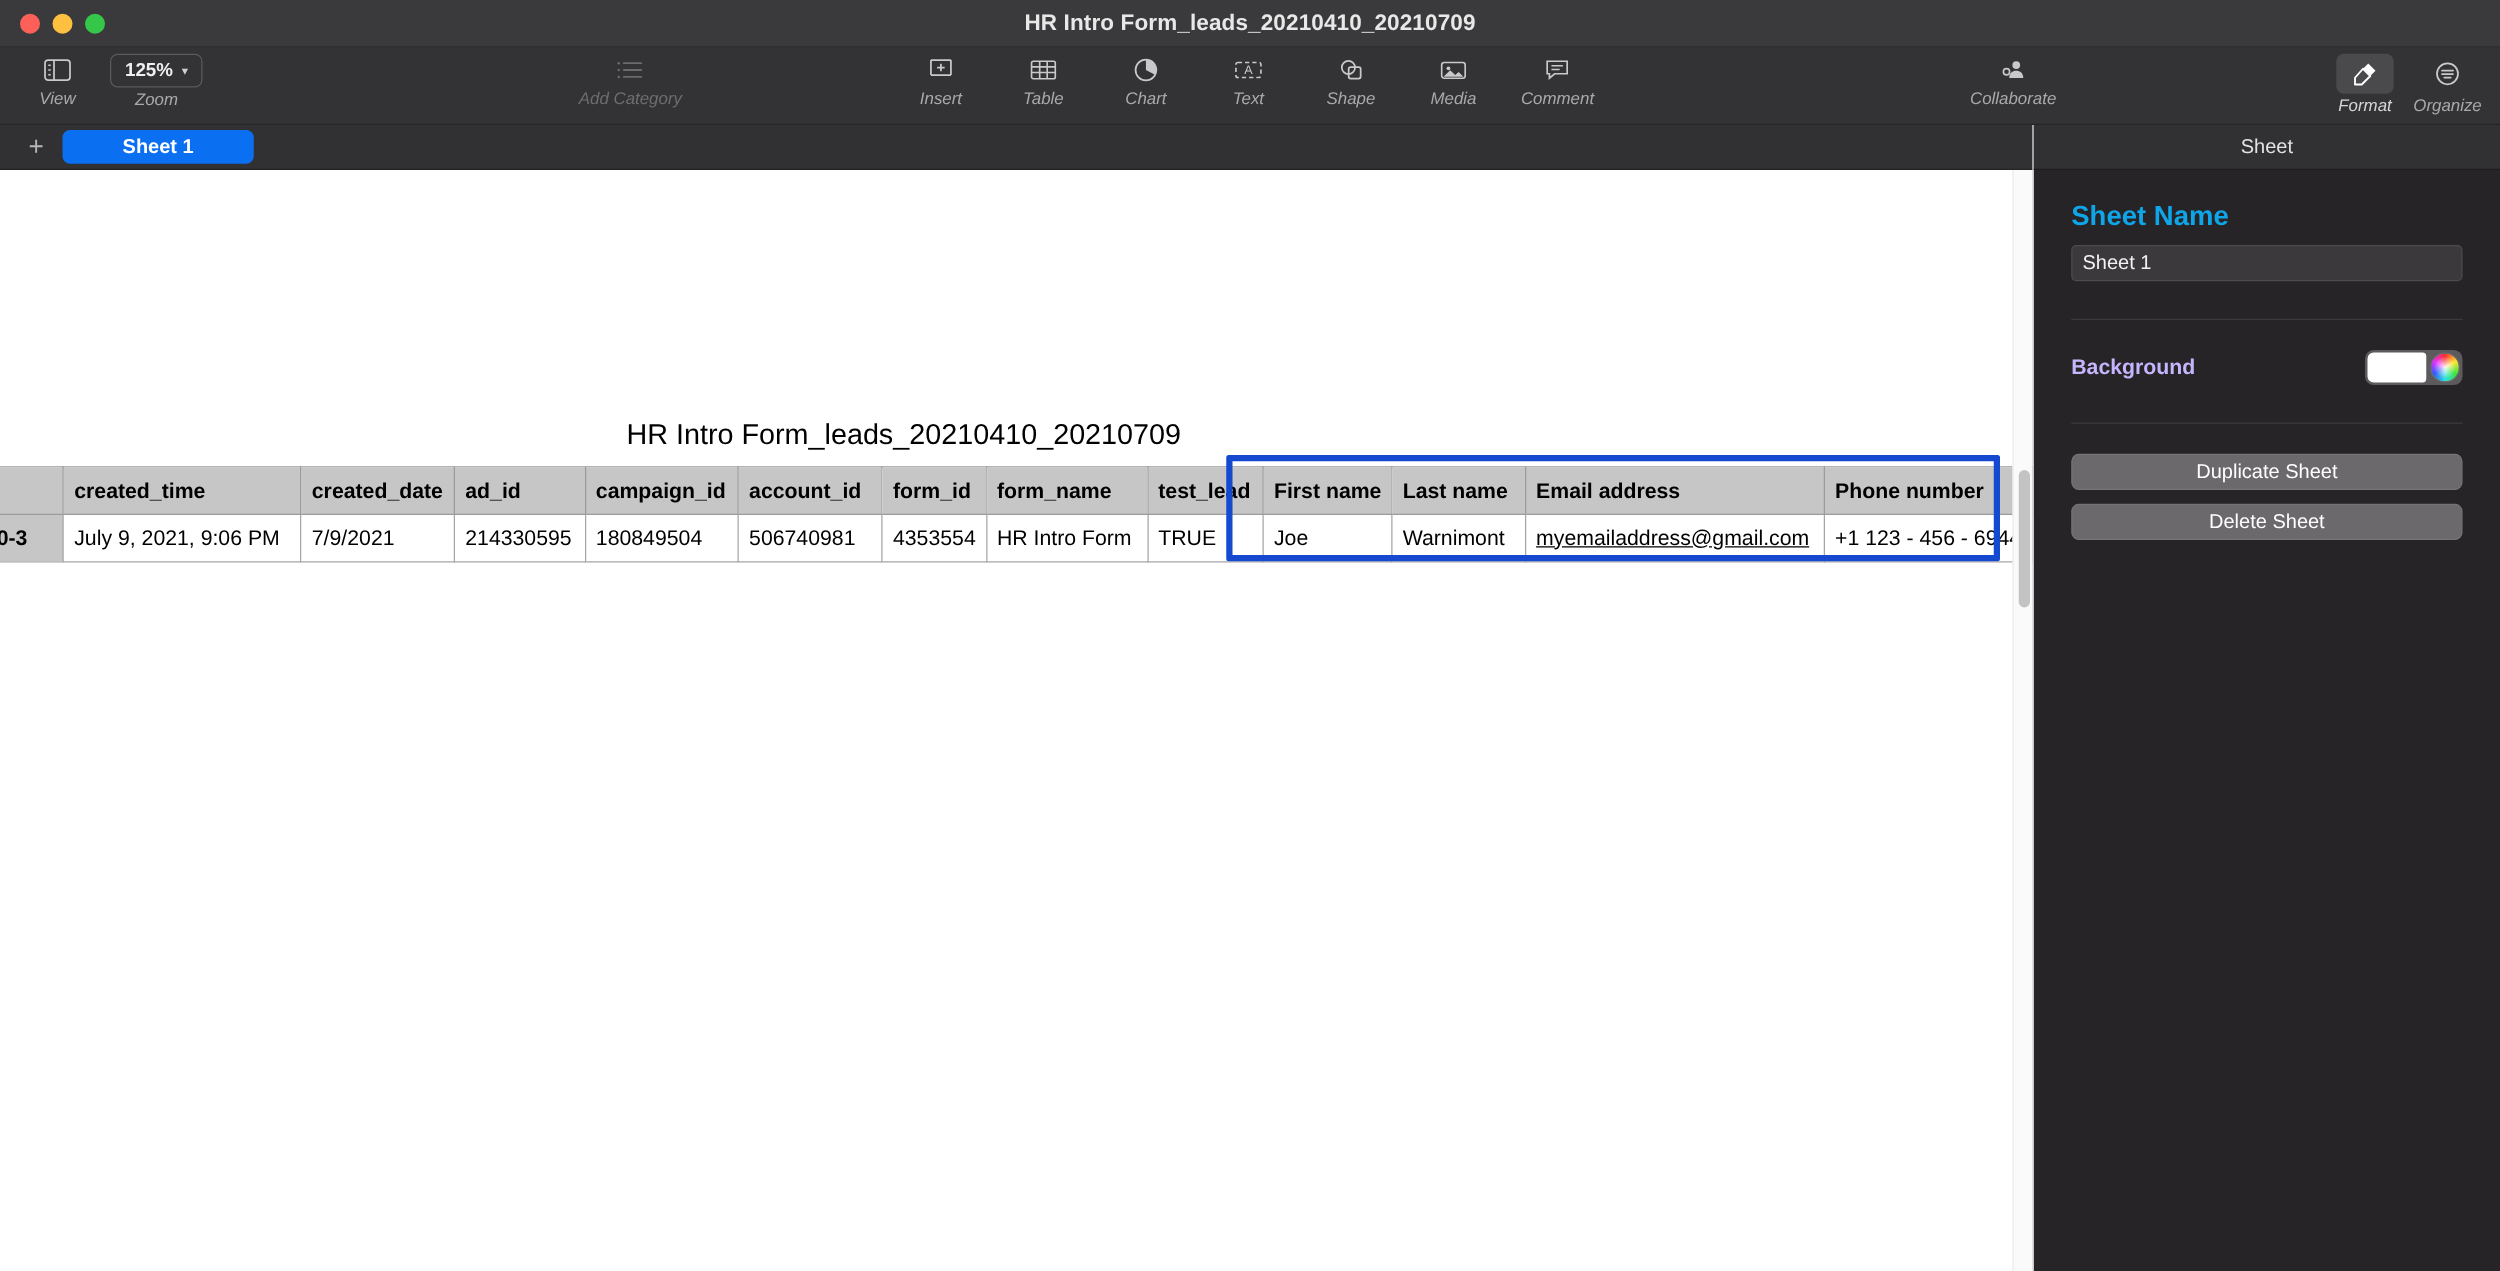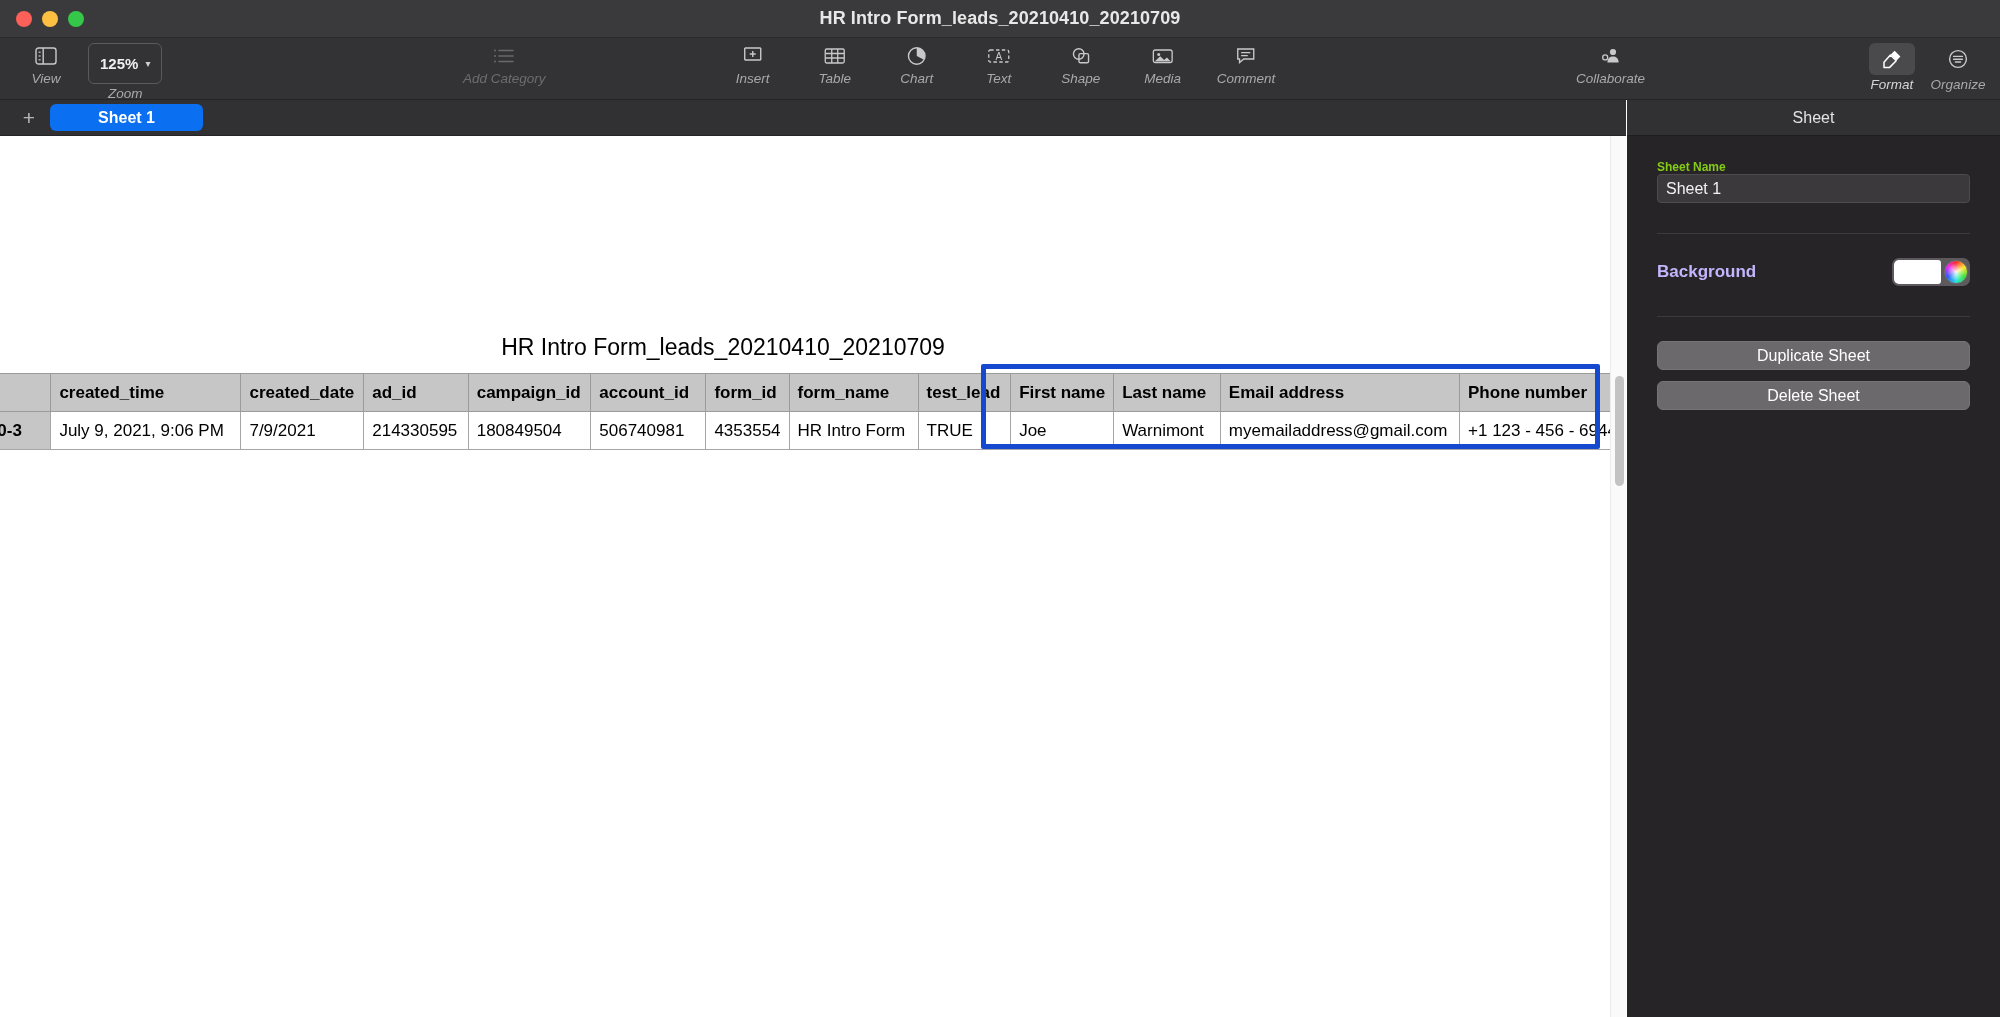--- a/index.html
+++ b/index.html
@@ -98,21 +98,21 @@
     display: flex;
     align-items: flex-start;
     gap: 14px;
     padding-left: 18px;
   }
   .zoom-box {
     display: flex;
     align-items: center;
     justify-content: center;
     gap: 7px;
-    height: 41px;
+    height: 27px;
     padding: 0 11px;
     border: 1px solid #5a5a5d;
     border-radius: 6px;
     color: #efefef;
     font-size: 15px;
     font-weight: bold;
     background: transparent;
   }
   .chev { font-size: 10px; color: #cfcfd2; font-weight: normal; }
 
@@ -244,20 +244,21 @@
   table.sheet tbody td {
     background: #ffffff;
   }
   table.sheet tbody td.rowhdr,
   table.sheet thead th.rowhdr {
     background: #c6c6c6;
     font-weight: bold;
   }
   td.num, th.num { text-align: right; }
   .email-link {
+    text-decoration: underline;
   }
 
   
   .selection {
     position: absolute;
     top: 228px;
     left: 981px;
     width: 619px;
     height: 85px;
     border: 5px solid #1549cf;
@@ -303,23 +304,24 @@
     justify-content: center;
     color: #e3e3e5;
     font-size: 16px;
     border-bottom: 1px solid #1d1d1f;
   }
   .insp-body {
     flex: 1;
     padding: 24px 30px 0 30px;
   }
   .field-label {
-    color: #84cc16;
-    font-size: 12px;
+    color: #0ea5e9;
+    font-size: 22px;
     font-weight: bold;
+    margin-bottom: 10px;
   }
   .text-input {
     width: 100%;
     height: 29px;
     background: #3b393b;
     border: 1px solid #4d4b4d;
     border-radius: 4px;
     color: #f2f2f4;
     font-size: 16px;
     padding: 0 8px;

